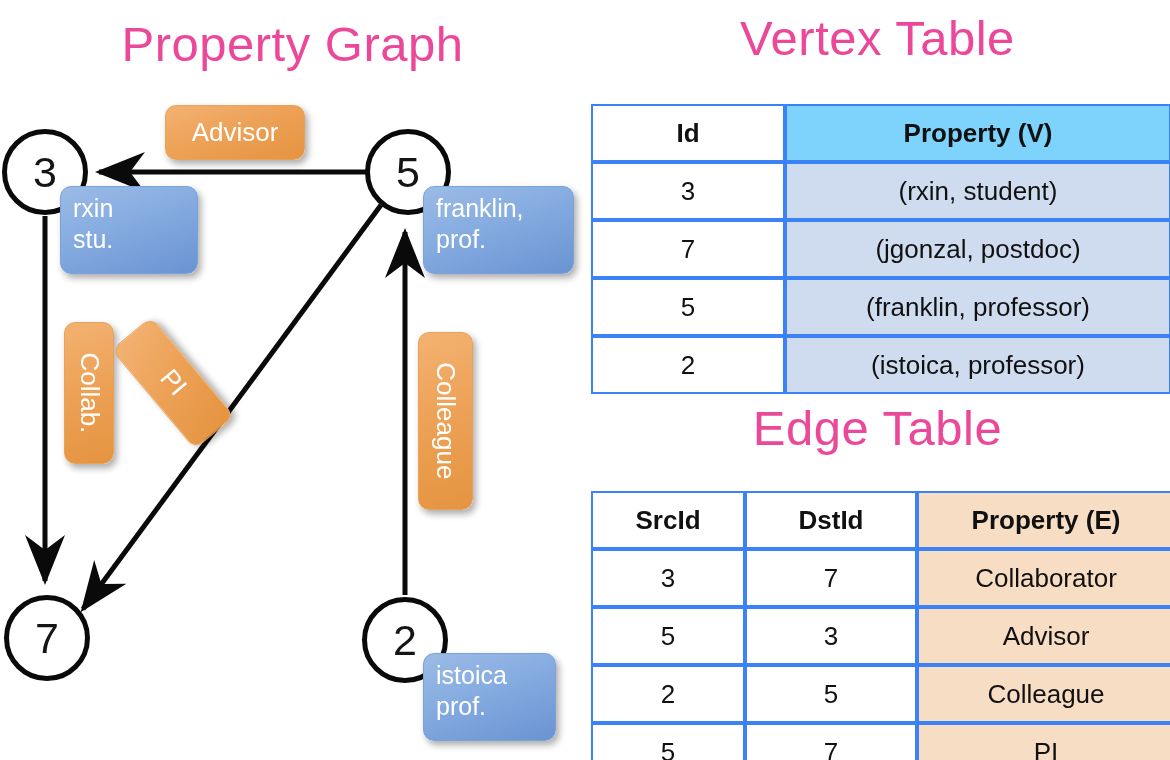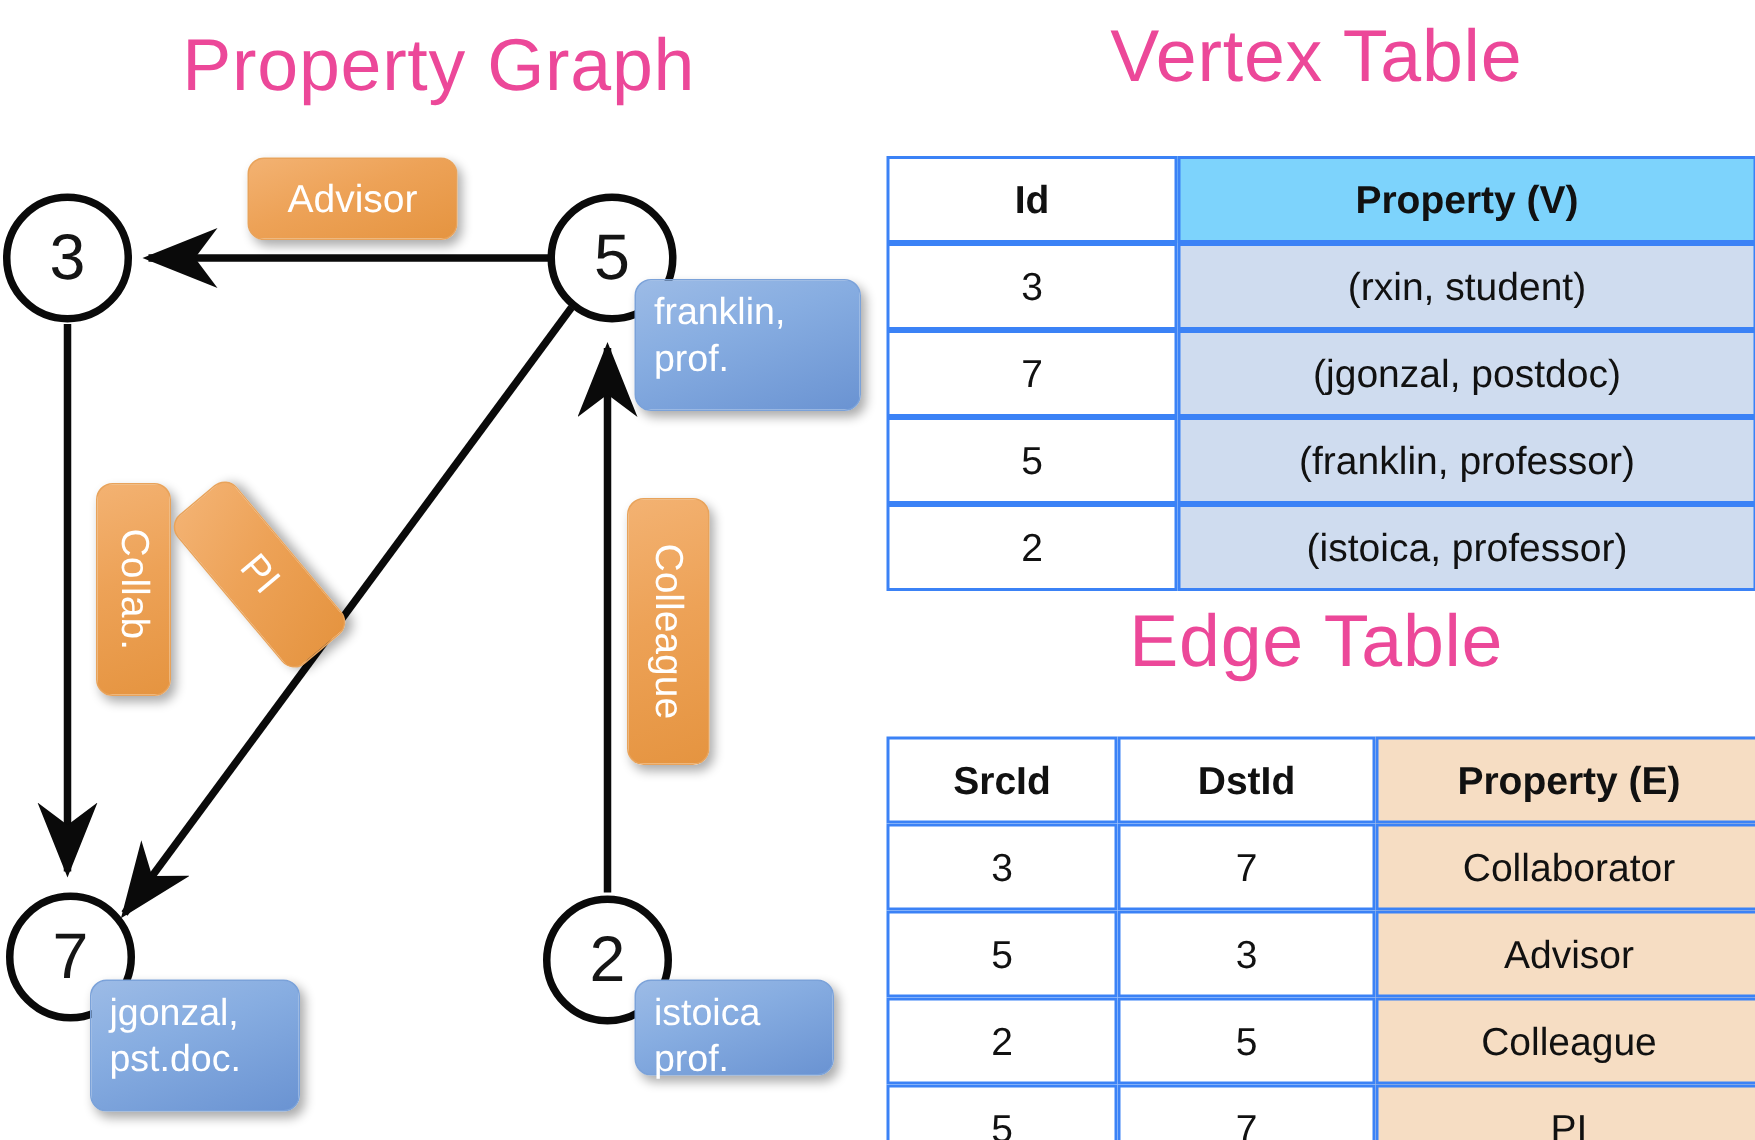--- a/index.html
+++ b/index.html
@@ -67,21 +67,21 @@
   }
   .badge-orange{
     background:linear-gradient(160deg,#f3b272 0%,#eda257 45%,#e59440 100%);
     border:1px solid #e8a35b;
     font-size:26px;
   }
 
   #badge-rxin{left:60px;top:186px;width:138px;height:88px;}
   #badge-franklin{left:423px;top:186px;width:151px;height:88px;}
   #badge-jgonzal{left:60px;top:653px;width:140px;height:88px;}
-  #badge-istoica{left:423px;top:653px;width:133px;height:64px;}
+  #badge-istoica{left:423px;top:653px;width:133px;height:88px;}
 
   #badge-advisor{left:165px;top:105px;width:140px;height:55px;}
   #badge-collab{left:64px;top:322px;width:50px;height:142px;}
   #badge-collab span{transform:rotate(90deg);white-space:nowrap;}
   #badge-colleague{left:418px;top:332px;width:55px;height:178px;}
   #badge-colleague span{transform:rotate(90deg);white-space:nowrap;}
   #badge-pi{left:147px;top:318px;width:52px;height:130px;transform:rotate(-40deg);}
   #badge-pi span{transform:rotate(90deg);white-space:nowrap;}
 
   
@@ -139,28 +139,28 @@
     <line x1="381" y1="205" x2="83" y2="609" stroke="#0a0a0a" stroke-width="5" marker-end="url(#arrow)"></line>
 
     <line x1="405" y1="595" x2="405" y2="232" stroke="#0a0a0a" stroke-width="5" marker-end="url(#arrow)"></line>
   </svg>
 
   <div class="node" id="node-3">3</div>
   <div class="node" id="node-5">5</div>
   <div class="node" id="node-7">7</div>
   <div class="node" id="node-2">2</div>
 
+  <div class="badge badge-blue" id="badge-rxin">
+    <span>rxin</span>
+    <span>stu.</span>
+  </div>
   <div class="badge badge-blue" id="badge-franklin">
     <span>franklin,</span>
     <span>prof.</span>
   </div>
-  <div class="badge badge-blue" id="badge-jgonzal">
-    <span>jgonzal,</span>
-    <span>pst.doc.</span>
-  </div>
   <div class="badge badge-blue" id="badge-istoica">
     <span>istoica</span>
     <span>prof.</span>
   </div>
 
   <div class="badge badge-orange" id="badge-advisor">
     <span>Advisor</span>
   </div>
   <div class="badge badge-orange" id="badge-collab">
     <span>Collab.</span>

